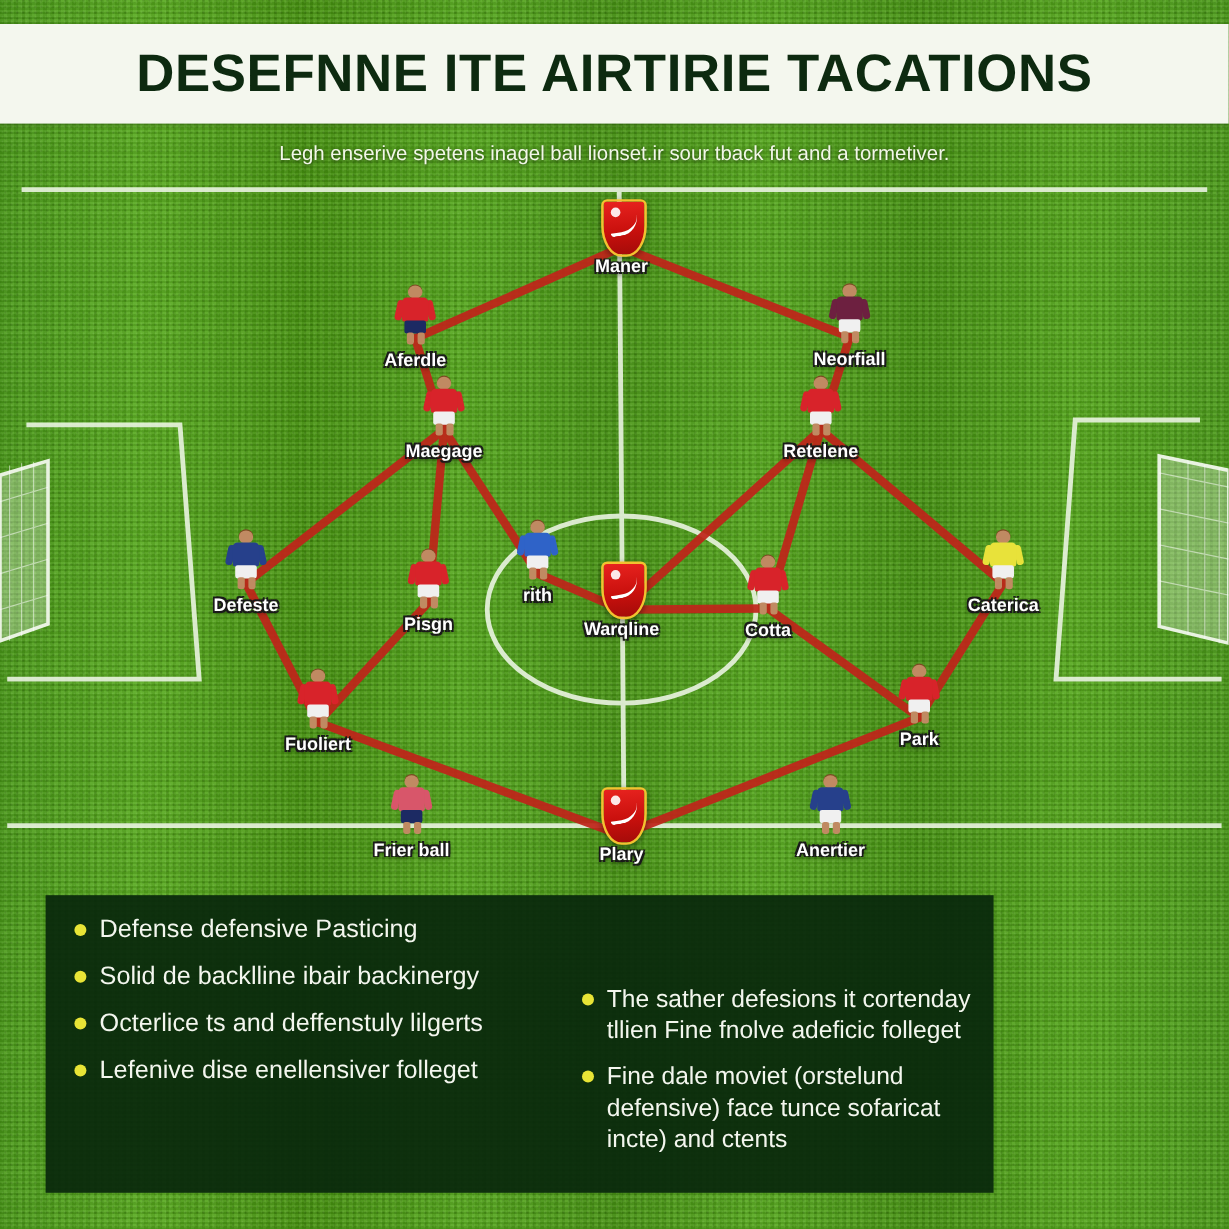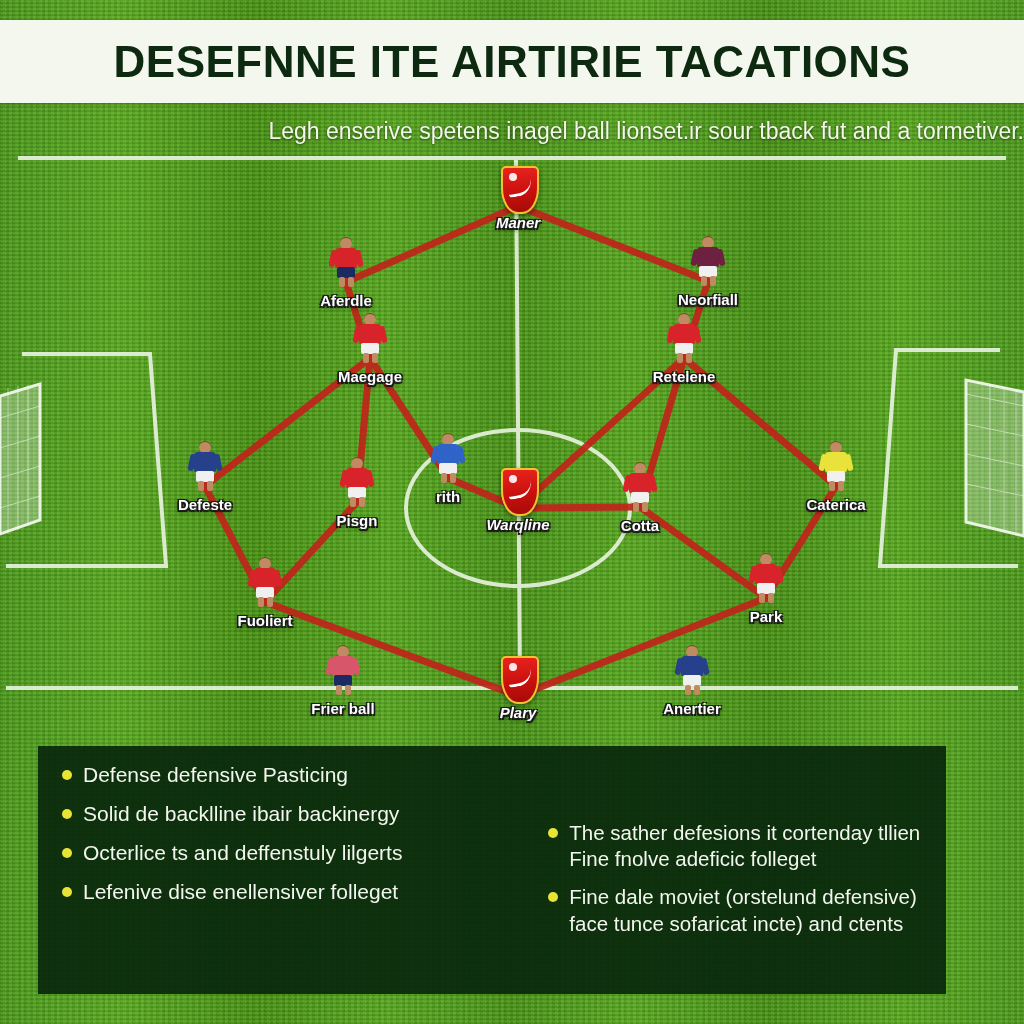--- a/index.html
+++ b/index.html
@@ -36,21 +36,21 @@
     box-shadow:0 1px 3px rgba(0,0,0,.25);
     z-index:6;
   }
   #header-title{
     font-size:44px;font-weight:bold;letter-spacing:.5px;
     color:#0d2a10;white-space:nowrap;
     font-family:"Liberation Sans",sans-serif;
   }
   #subtitle{
     position:absolute;left:0;top:118px;width:1024px;
-    text-align:right;color:#f2f7e8;font-size:23px;
+    text-align:center;color:#f2f7e8;font-size:17px;
     text-shadow:0 1px 3px rgba(0,0,0,.6);
     z-index:6;
   }
 
   
   #pitch-lines{position:absolute;left:0;top:148px;width:1024px;height:600px;z-index:2;}
 
   
   #tactic-lines{position:absolute;left:0;top:148px;width:1024px;height:600px;z-index:3;}
 
@@ -99,25 +99,25 @@
   .shield .swoosh{
     position:absolute;left:5px;top:13px;width:24px;height:12px;
     border-bottom:3px solid #ffffff;
     border-radius:0 0 18px 4px;
     transform:rotate(-10deg);
   }
   .shield .dot{
     position:absolute;left:6px;top:5px;width:8px;height:8px;border-radius:50%;
     background:#ffffff;opacity:.9;
   }
-  .badge .plabel{top:8px;font-style:italic;}
+  .badge .plabel{top:8px;}
 
   
   #legend-panel{
-    position:absolute;left:38px;top:746px;width:908px;height:248px;
+    position:absolute;left:38px;top:746px;width:790px;height:248px;
     background:rgba(9,40,12,.93);
     z-index:7;
     display:flex;
     padding:16px 0 0 0;
     box-sizing:border-box;
   }
   .legend-col{padding:0 18px 0 24px;box-sizing:border-box;}
   #legend-col-left{width:510px;}
   #legend-col-right{width:442px;padding-top:58px;}
   .legend-item{

